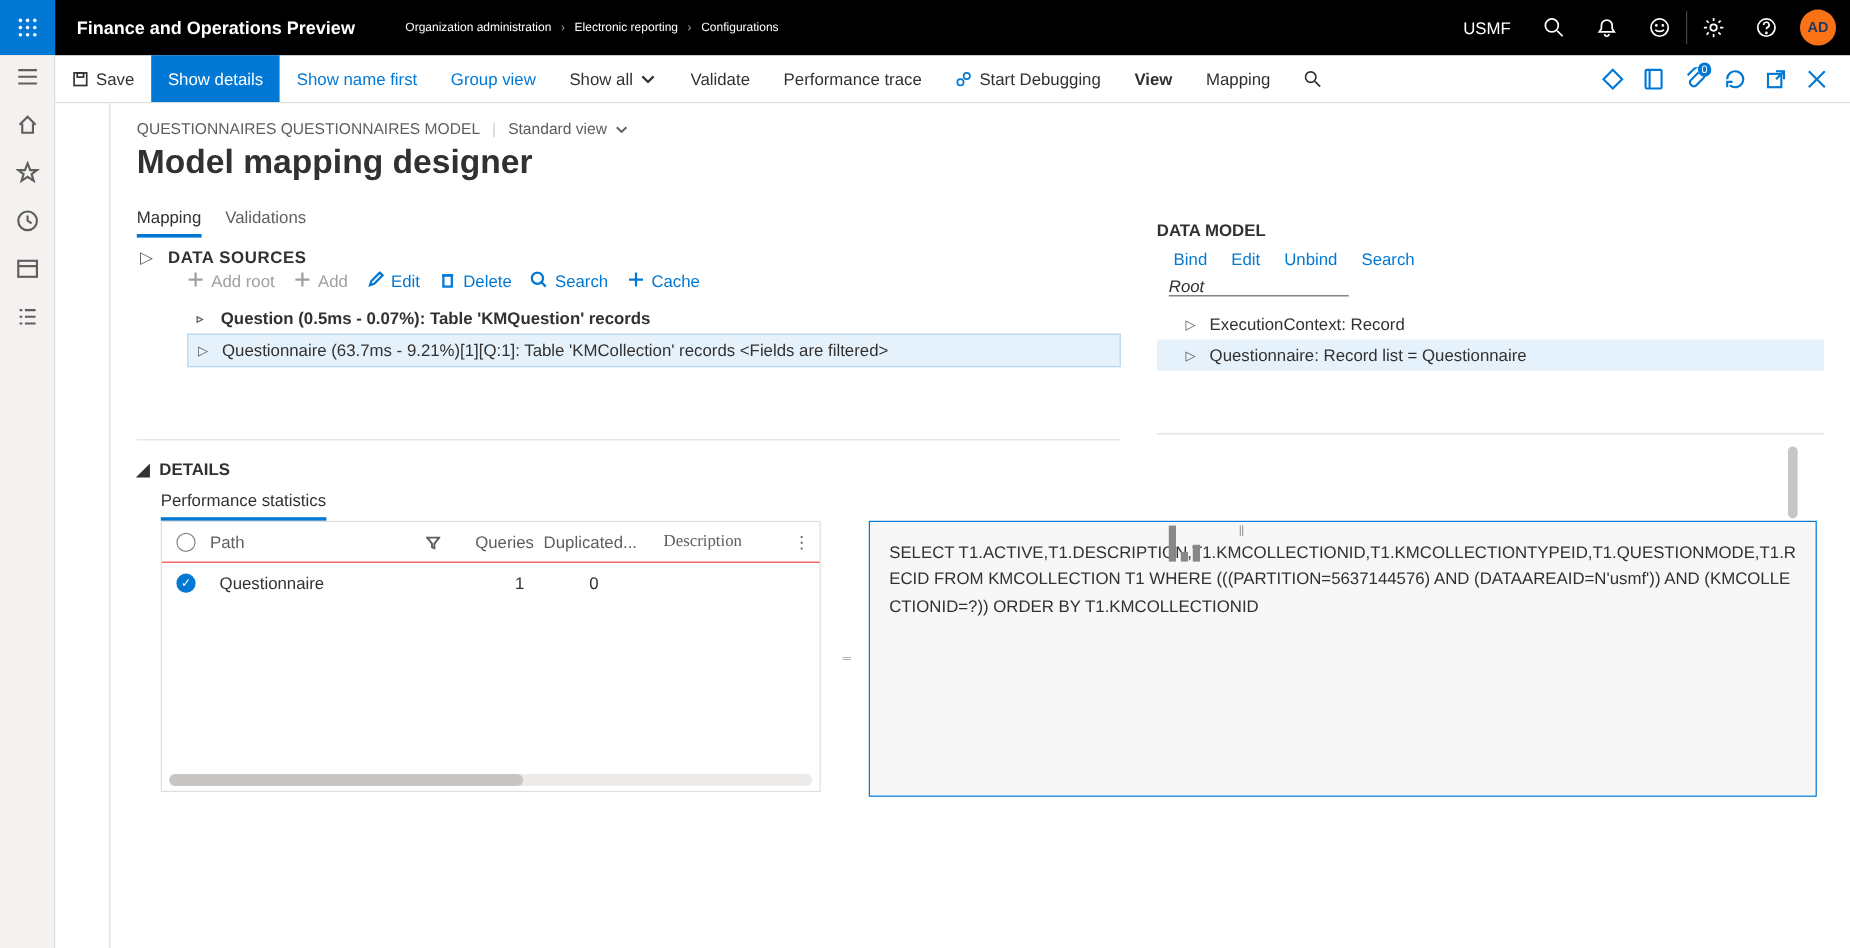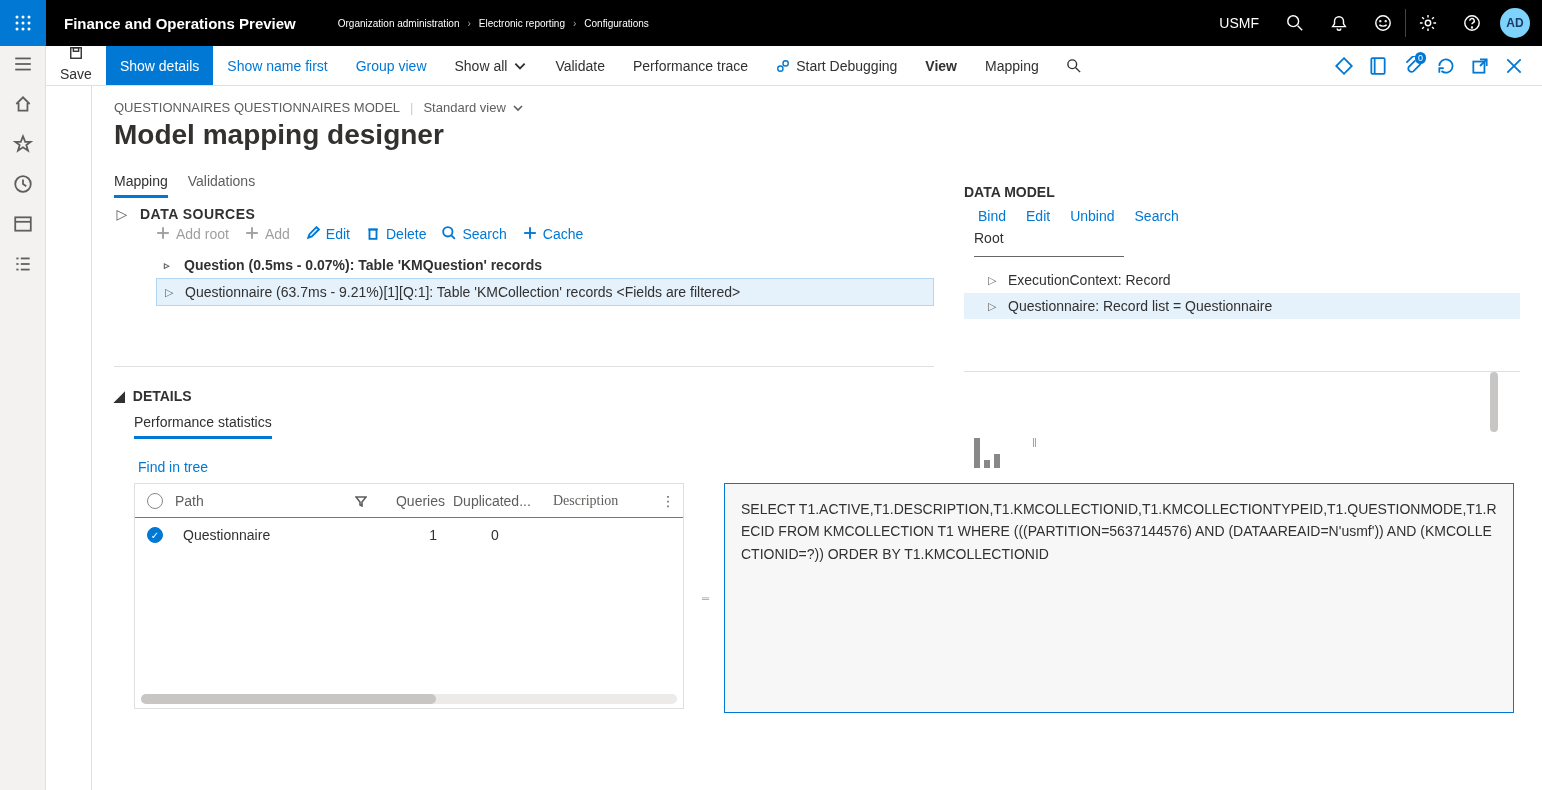--- a/index.html
+++ b/index.html
@@ -10,27 +10,27 @@
   .waffle { width: 46px; height: 46px; background: #0078d4; display: flex; align-items: center; justify-content: center; }
   .waffle svg { width: 18px; height: 18px; }
   .app-title { font-weight: 600; padding: 0 24px 0 18px; font-size: 15px; }
   .breadcrumbs { display: flex; align-items: center; gap: 8px; font-size: 10px; color: #fff; margin-left: 18px; }
   .breadcrumbs .sep { color: #aaa; }
   .topbar-spacer { flex: 1; }
   .topbar-right { display: flex; align-items: center; height: 100%; }
   .topbar-right .env { padding: 0 14px; font-size: 14px; }
   .topbar-icon { width: 44px; height: 46px; display: flex; align-items: center; justify-content: center; color: #fff; }
   .topbar-icon svg { width: 18px; height: 18px; }
-  .avatar { width: 30px; height: 30px; border-radius: 50%; background: #7dd3fc; color: #1f3b63; display: flex; align-items: center; justify-content: center; font-size: 12px; font-weight: 600; margin: 0 12px 0 6px; }
+  .avatar { width: 30px; height: 30px; border-radius: 50%; background: #f97316; color: #1f3b63; display: flex; align-items: center; justify-content: center; font-size: 12px; font-weight: 600; margin: 0 12px 0 6px; }
   .tb-divider { width: 1px; height: 28px; background: #444; }
 
   
   .cmdbar { height: 40px; display: flex; align-items: center; border-bottom: 1px solid #e1dfdd; padding-left: 46px; }
   .cmdbar .item { padding: 0 14px; height: 100%; display: flex; align-items: center; gap: 6px; color: #0078d4; cursor: pointer; }
-  .cmdbar .item.plain { color: #323130; flex-direction: column; }
+  .cmdbar .item.plain { color: #323130; }
   .cmdbar .item.black { color: #323130; font-weight: 400; }
   .cmdbar .item.active { background: #0078d4; color: #fff; }
   .cmdbar .item svg { width: 14px; height: 14px; }
   .cmdbar .spacer { flex: 1; }
   .cmdbar .right-icons { display: flex; gap: 14px; padding-right: 18px; align-items: center; }
   .cmdbar .right-icons .ic { color: #0078d4; width: 20px; height: 20px; display:flex; align-items:center; justify-content:center; position: relative; }
   .badge { position:absolute; top:-4px; right:-4px; background:#0078d4; color:#fff; font-size:9px; border-radius:8px; padding:0 3px; line-height:12px; }
 
   
   .leftrail { position: absolute; left: 0; top: 46px; width: 46px; bottom: 0; background: #f3f2f1; border-right: 1px solid #e1dfdd; display: flex; flex-direction: column; align-items: center; padding-top: 8px; gap: 20px; }
@@ -69,21 +69,21 @@
   .ds-row.bold { font-weight:600; }
   .ds-row.selected { background:#e5f1fb; border:1px solid #b3d7f2; }
   .ds-row .tri { width: 10px; color:#605e5c; font-size:11px; }
 
   .divider-line { height:1px; background:#e1dfdd; margin-top: 60px; }
 
   
   .dm-title { font-weight:600; margin-top: -18px; }
   .dm-toolbar { display:flex; gap:16px; margin-top:8px; margin-left:10px; }
   .dm-toolbar .btn { color:#0078d4; display:flex; align-items:center; gap:4px; cursor:pointer; }
-  .root-label { margin-left:10px; margin-top:6px; color:#323130; padding-bottom:10px; border-bottom:1px solid #666; display:inline-block; width: 150px; }
+  .root-label { margin-left:10px; margin-top:6px; color:#323130; padding-bottom:0; border-bottom:1px solid #666; display:inline-block; width: 150px; font-style: italic; }
   .dm-tree { margin-top:10px; }
   .dm-row { padding:5px 8px 5px 24px; display:flex; align-items:center; gap:10px; }
   .dm-row .tri { width:10px; color:#605e5c; font-size:11px; }
   .dm-row.bold { font-weight:600; }
   .dm-row.selected { background:#e5f1fb; }
   .dm-scroll { position:absolute; right: 22px; top: 170px; width:8px; height:60px; background:#c8c6c4; border-radius:4px; }
 
   
   .details { margin-top: 16px; }
   .details-header { display:flex; align-items:center; gap:8px; font-weight:600; }
@@ -456,21 +456,20 @@
     </div>
     <div class="dm-scroll"></div>
   </div>
 
   <div class="details">
     <div class="details-header">
       <span>◢</span>
       <span>DETAILS</span>
     </div>
     <div class="subtab">Performance statistics</div>
-    <a class="find-link">Find in tree</a>
 
     <div class="details-cols">
       <div class="grid">
         <div class="grid-head">
           <div class="col-check">
               <div class="radio"></div>
             </div>
           <div class="col-path">
             <span>Path</span>
             <svg viewBox="0 0 12 12" width="12" height="12">

